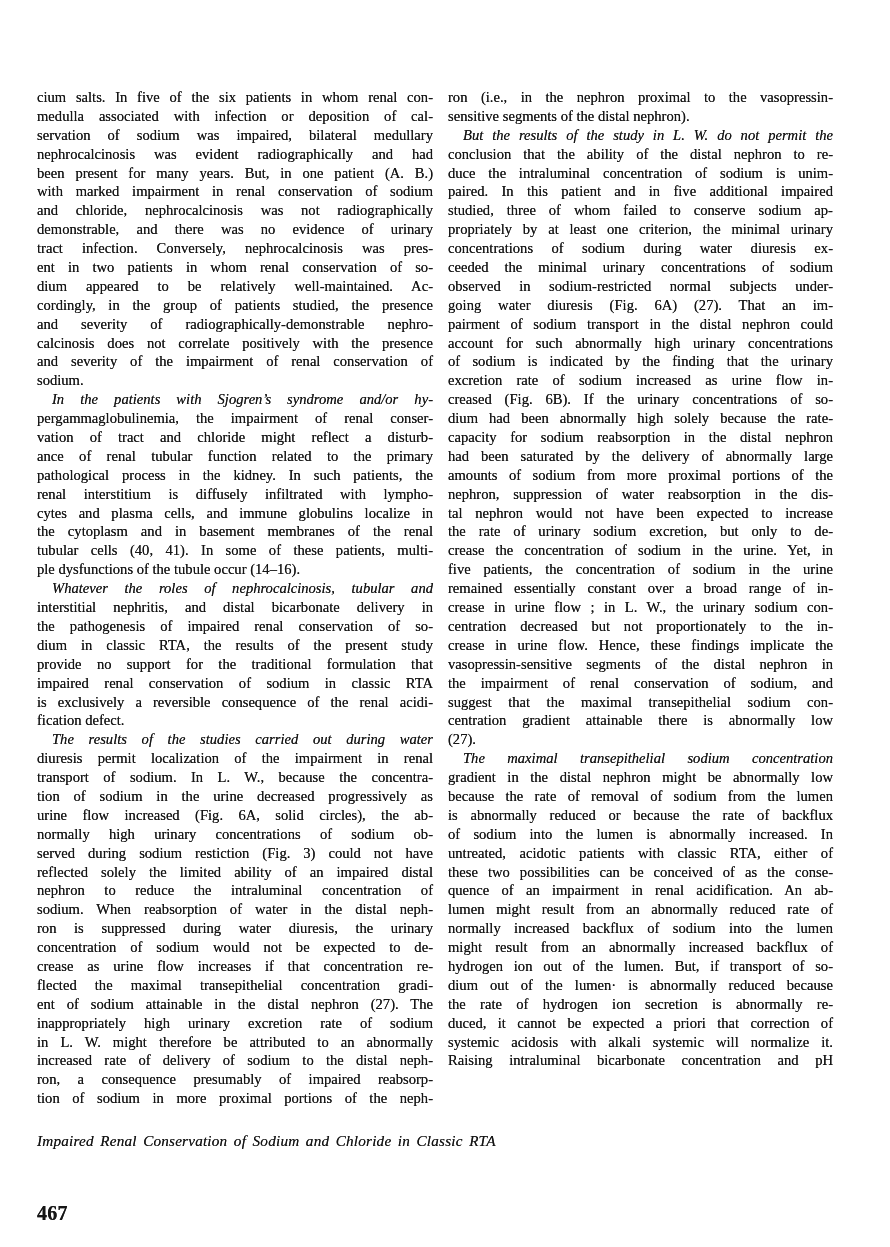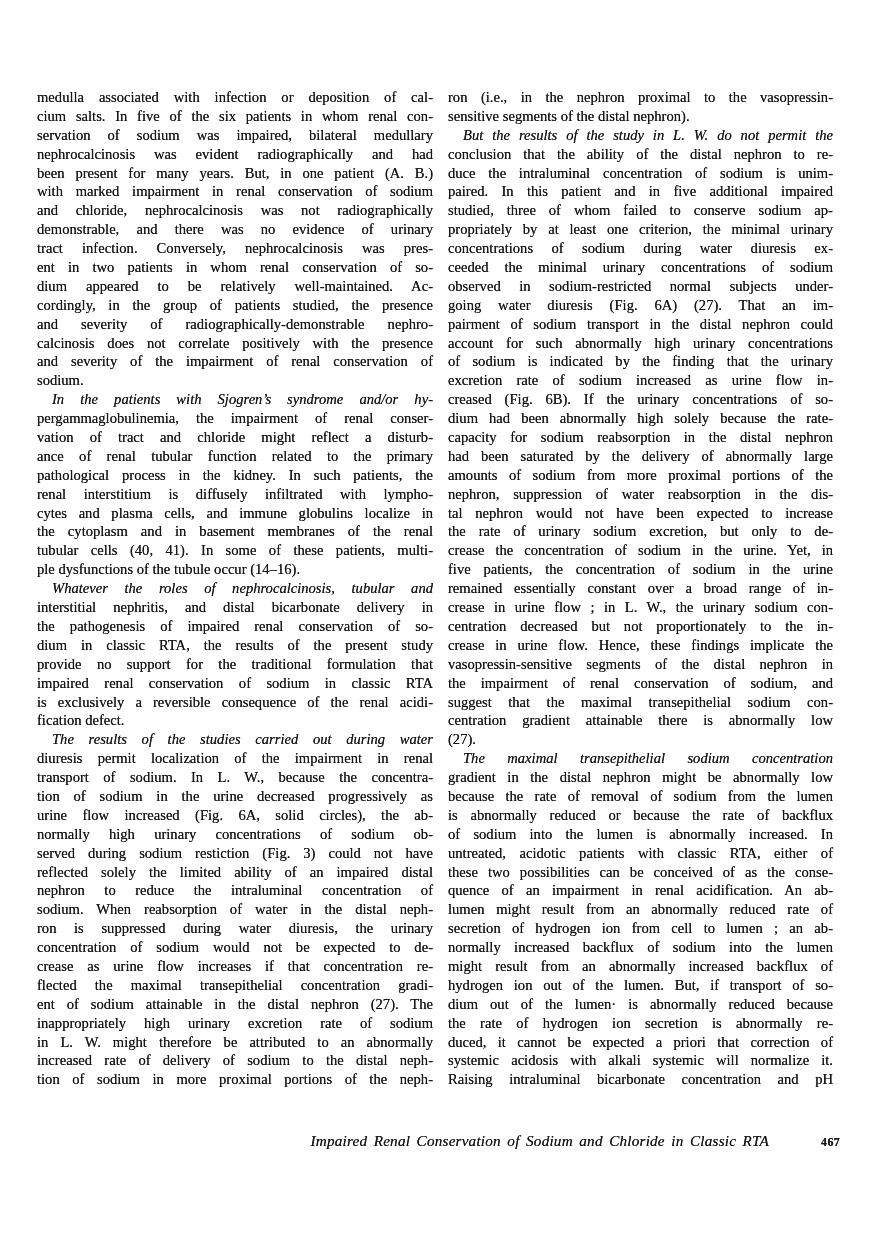--- a/index.html
+++ b/index.html
@@ -32,42 +32,43 @@
   .line.para-end { text-align-last: left; }
   .footer {
     position: absolute;
     left: 37px;
     top: 1132px;
     width: 803px;
     display: flex;
     justify-content: flex-end;
     align-items: baseline;
     gap: 52px;
+    flex-direction: column;
   }
   .running-title {
     font-style: italic;
     font-size: 15.2px;
     letter-spacing: 0.2px;
     word-spacing: 2.5px;
   }
   .page-number {
     font-weight: bold;
-    font-size: 12px;
+    font-size: 20px;
     letter-spacing: 0.3px;
   }
 </style>
 </head>
 <body>
 
 <div class="page">
 
   <div class="column column-left">
       <div class="paragraph">
+        <div class="line">cium salts. In five of the six patients in whom renal con-</div>
         <div class="line">medulla associated with infection or deposition of cal-</div>
-        <div class="line">cium salts. In five of the six patients in whom renal con-</div>
         <div class="line">servation of sodium was impaired, bilateral medullary</div>
         <div class="line">nephrocalcinosis was evident radiographically and had</div>
         <div class="line">been present for many years. But, in one patient (A. B.)</div>
         <div class="line">with marked impairment in renal conservation of sodium</div>
         <div class="line">and chloride, nephrocalcinosis was not radiographically</div>
         <div class="line">demonstrable, and there was no evidence of urinary</div>
         <div class="line">tract infection. Conversely, nephrocalcinosis was pres-</div>
         <div class="line">ent in two patients in whom renal conservation of so-</div>
         <div class="line">dium appeared to be relatively well-maintained. Ac-</div>
         <div class="line">cordingly, in the group of patients studied, the presence</div>
@@ -110,20 +111,21 @@
         <div class="line">nephron to reduce the intraluminal concentration of</div>
         <div class="line">sodium. When reabsorption of water in the distal neph-</div>
         <div class="line">ron is suppressed during water diuresis, the urinary</div>
         <div class="line">concentration of sodium would not be expected to de-</div>
         <div class="line">crease as urine flow increases if that concentration re-</div>
         <div class="line">flected the maximal transepithelial concentration gradi-</div>
         <div class="line">ent of sodium attainable in the distal nephron (27). The</div>
         <div class="line">inappropriately high urinary excretion rate of sodium</div>
         <div class="line">in L. W. might therefore be attributed to an abnormally</div>
         <div class="line">increased rate of delivery of sodium to the distal neph-</div>
+        <div class="line">ron, a consequence presumably of impaired reabsorp-</div>
         <div class="line">tion of sodium in more proximal portions of the neph-</div>
       </div>
     </div>
 
   <div class="column column-right">
       <div class="paragraph">
         <div class="line">ron (i.e., in the nephron proximal to the vasopressin-</div>
         <div class="line para-end">sensitive segments of the distal nephron).</div>
       </div>
       <div class="paragraph">
@@ -164,21 +166,20 @@
       <div class="paragraph">
         <div class="line indent">The maximal transepithelial sodium concentration</div>
         <div class="line">gradient in the distal nephron might be abnormally low</div>
         <div class="line">because the rate of removal of sodium from the lumen</div>
         <div class="line">is abnormally reduced or because the rate of backflux</div>
         <div class="line">of sodium into the lumen is abnormally increased. In</div>
         <div class="line">untreated, acidotic patients with classic RTA, either of</div>
         <div class="line">these two possibilities can be conceived of as the conse-</div>
         <div class="line">quence of an impairment in renal acidification. An ab-</div>
         <div class="line">lumen might result from an abnormally reduced rate of</div>
-        <div class="line">secretion of hydrogen ion from cell to lumen ; an ab-</div>
         <div class="line">normally increased backflux of sodium into the lumen</div>
         <div class="line">might result from an abnormally increased backflux of</div>
         <div class="line">hydrogen ion out of the lumen. But, if transport of so-</div>
         <div class="line">dium out of the lumen· is abnormally reduced because</div>
         <div class="line">the rate of hydrogen ion secretion is abnormally re-</div>
         <div class="line">duced, it cannot be expected a priori that correction of</div>
         <div class="line">systemic acidosis with alkali systemic will normalize it.</div>
         <div class="line">Raising intraluminal bicarbonate concentration and pH</div>
       </div>
     </div>

